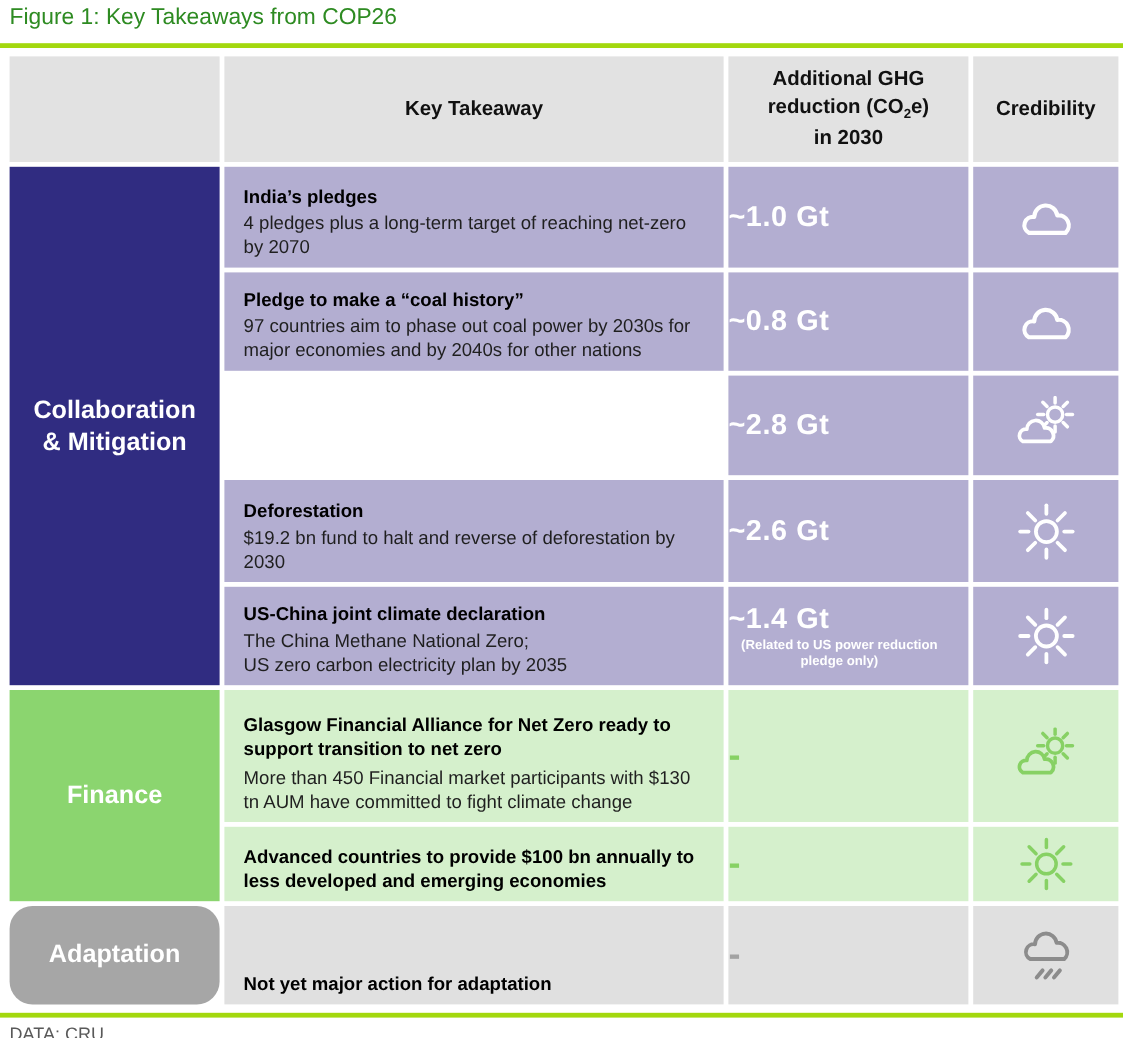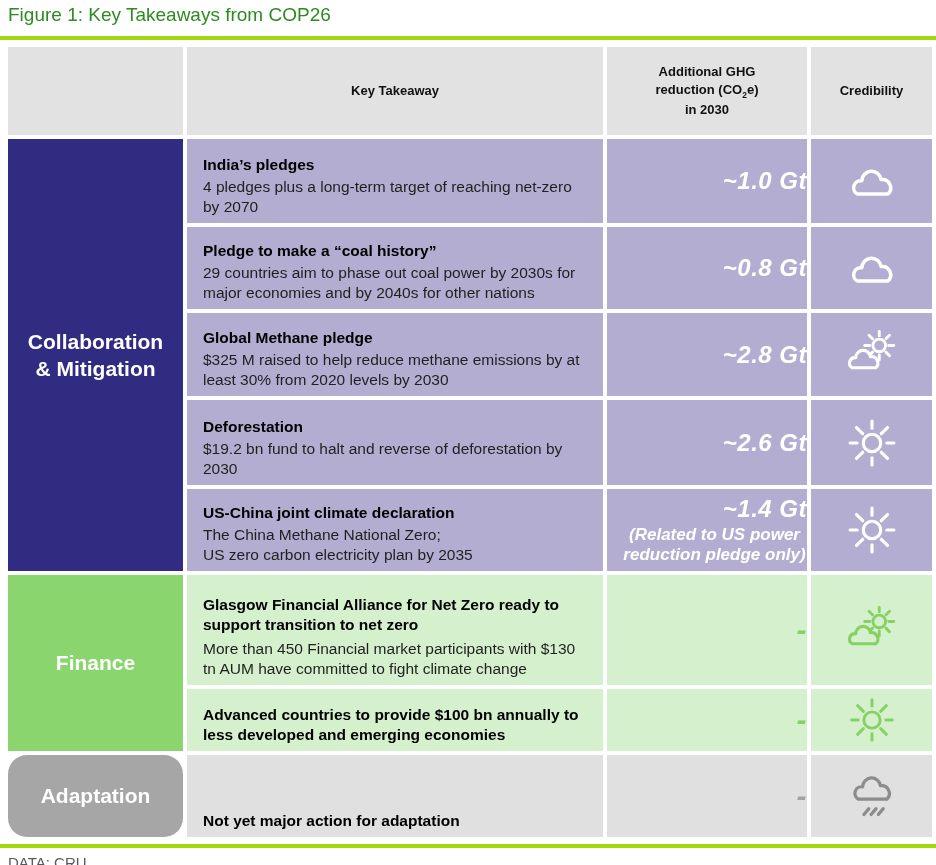--- a/index.html
+++ b/index.html
@@ -14,37 +14,37 @@
   body{height:865px;overflow:hidden;}
   .fig-title{font-size:19px;color:var(--title_green);margin:4px 0 10px 8px;font-weight:400;}
   .rule{height:4px;background:var(--line_green);width:936px;margin-top:5px;}
   .grid{
     display:grid;margin:7px 4px 0 8px;gap:4px;
     grid-template-columns:175px 416px 200px 121px;
     grid-template-rows:88px 84px 82px 83px 85px 82px 110px 62px 82px;
   }
   .cell{display:flex;flex-direction:column;justify-content:center;}
   .head{background:var(--header_gray);align-items:center;text-align:center;
-        font-weight:bold;font-size:13px;color:#111;line-height:1.35;}
+        font-weight:bold;font-size:17px;color:#111;line-height:1.35;}
   .head sub{font-size:0.65em;}
   .cat{align-items:center;text-align:center;color:#fff;font-weight:bold;font-size:21px;line-height:1.3;padding:0 14px;}
   .cat-collab{background:var(--navy);}
   .cat-fin{background:var(--finance_green);}
   .cat-adapt{background:var(--adapt_gray);border-radius:19px;}
   .row-collab{background:var(--lavender);--icon-bg:var(--lavender);color:#fff;}
   .row-fin{background:var(--finance_light);--icon-bg:var(--finance_light);color:var(--icon_green);}
   .row-adapt{background:var(--adapt_light);--icon-bg:var(--adapt_light);color:var(--icon_gray);}
   .take{padding:6px 16px;justify-content:flex-end;}
   .tk-title{font-weight:bold;font-size:15.5px;color:#000;line-height:1.28;}
   .tk-body{font-size:15.5px;color:var(--text_dark);line-height:1.28;margin-top:3px;}
-  .ghg{align-items:flex-end;text-align:center;font-style:italic;}
+  .ghg{align-items:flex-start;text-align:center;}
   .ghg-val{font-weight:bold;font-size:24px;letter-spacing:.5px;}
   .row-fin .ghg-val{font-size:30px;color:var(--icon_green);}
   .row-adapt .ghg-val{font-size:30px;color:var(--dash_gray);}
-  .ghg-note{font-weight:bold;font-size:17px;line-height:1.2;max-width:185px;margin-top:2px;color:#fff;}
+  .ghg-note{font-weight:bold;font-size:11px;line-height:1.2;max-width:185px;margin-top:2px;color:#fff;}
   .cred{align-items:center;}
   .cred svg{display:block;}
   .footer-rule{height:4px;background:var(--line_green);width:936px;margin-top:7px;}
   .source{font-size:15px;color:var(--footer_text);margin:6px 0 0 8px;}
 </style>
 </head>
 <body>
 
 <h1 class="fig-title">Figure 1: Key Takeaways from COP26</h1>
 <div class="rule"></div>
@@ -82,35 +82,31 @@
     <div class="ghg-val">~1.0 Gt</div>
   </div>
   <div class="cell cred row-collab" style="grid-area:2/4">
     <svg viewBox="0 0 60 44" width="58" height="43">
         <path d="M15 35 A7.3 7.3 0 0 1 19.5 21.3 A10 10 0 0 1 39.4 20 A8.7 8.7 0 0 1 46.5 35 Z" fill="none" stroke="currentColor" stroke-width="3.6" stroke-linejoin="round"></path>
       </svg>
   </div>
 
   <div class="cell take row-collab" style="grid-area:3/2">
     <div class="tk-title">Pledge to make a “coal history”</div>
-    <div class="tk-body">29 countries aim to phase out coal power by 2030s for major economies and by 2040s for other nations</div>
+    <div class="tk-body">97 countries aim to phase out coal power by 2030s for major economies and by 2040s for other nations</div>
   </div>
   <div class="cell ghg row-collab" style="grid-area:3/3">
     <div class="ghg-val">~0.8 Gt</div>
   </div>
   <div class="cell cred row-collab" style="grid-area:3/4">
     <svg viewBox="0 0 60 44" width="58" height="43">
         <path d="M15 35 A7.3 7.3 0 0 1 19.5 21.3 A10 10 0 0 1 39.4 20 A8.7 8.7 0 0 1 46.5 35 Z" fill="none" stroke="currentColor" stroke-width="3.6" stroke-linejoin="round"></path>
       </svg>
   </div>
 
-  <div class="cell take row-collab" style="grid-area:4/2">
-    <div class="tk-title">Global Methane pledge</div>
-    <div class="tk-body">$325 M raised to help reduce methane emissions by at least 30% from 2020 levels by 2030</div>
-  </div>
   <div class="cell ghg row-collab" style="grid-area:4/3">
     <div class="ghg-val">~2.8 Gt</div>
   </div>
   <div class="cell cred row-collab" style="grid-area:4/4">
     <svg viewBox="0 0 64 54" width="58" height="49">
       <g stroke="currentColor" stroke-width="3.2" stroke-linecap="round">
         <line x1="50.5" y1="17" x2="56" y2="17"></line>
           <line x1="40" y1="27.5" x2="40" y2="33"></line>
         <line x1="40" y1="6.5" x2="40" y2="1.5"></line>
           <line x1="29.5" y1="17" x2="24" y2="17"></line>

